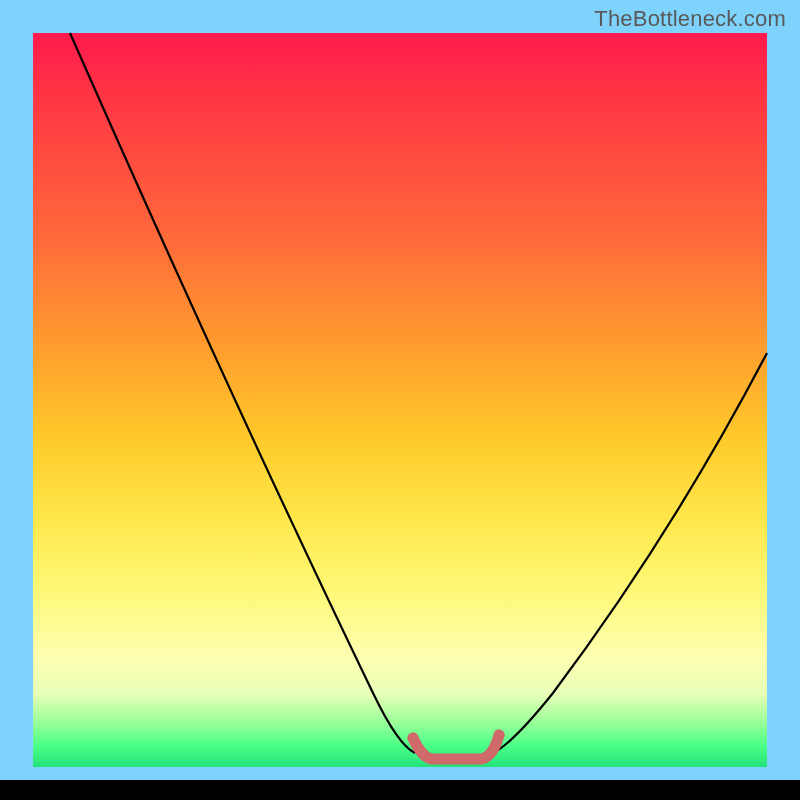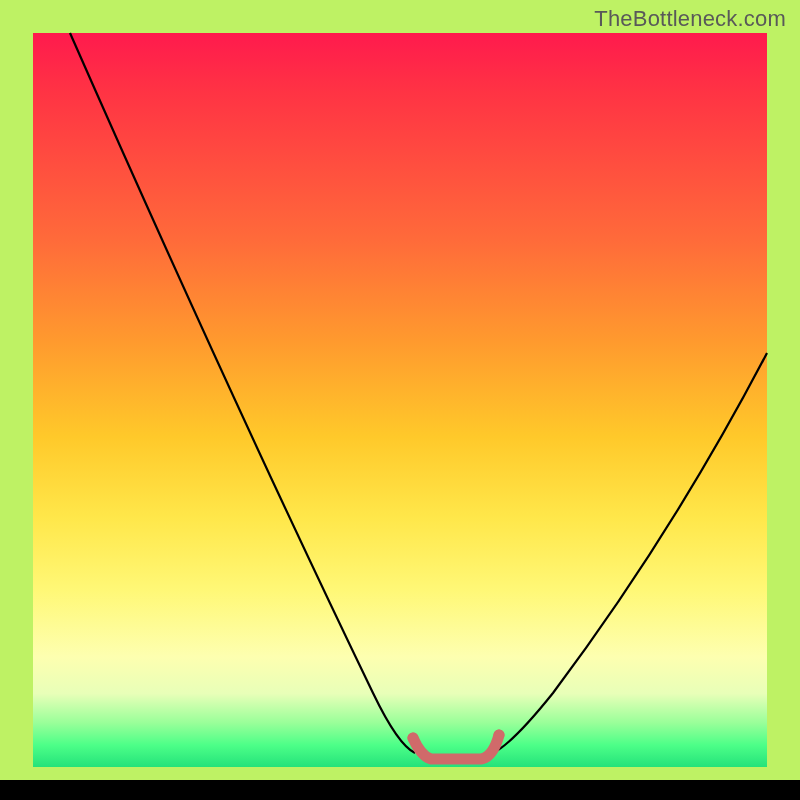--- a/index.html
+++ b/index.html
@@ -10,21 +10,21 @@
     background: #000;
     overflow: hidden;
     font-family: Arial, Helvetica, sans-serif;
   }
   .frame {
     position: absolute;
     left: 0;
     top: 0;
     width: 800px;
     height: 780px;
-    background: #bef264;
+    background: #7dd3fc;
   }
   .plot-area {
     position: absolute;
     left: 33px;
     top: 33px;
     width: 734px;
     height: 734px;
     
     background: linear-gradient(
       to bottom,

